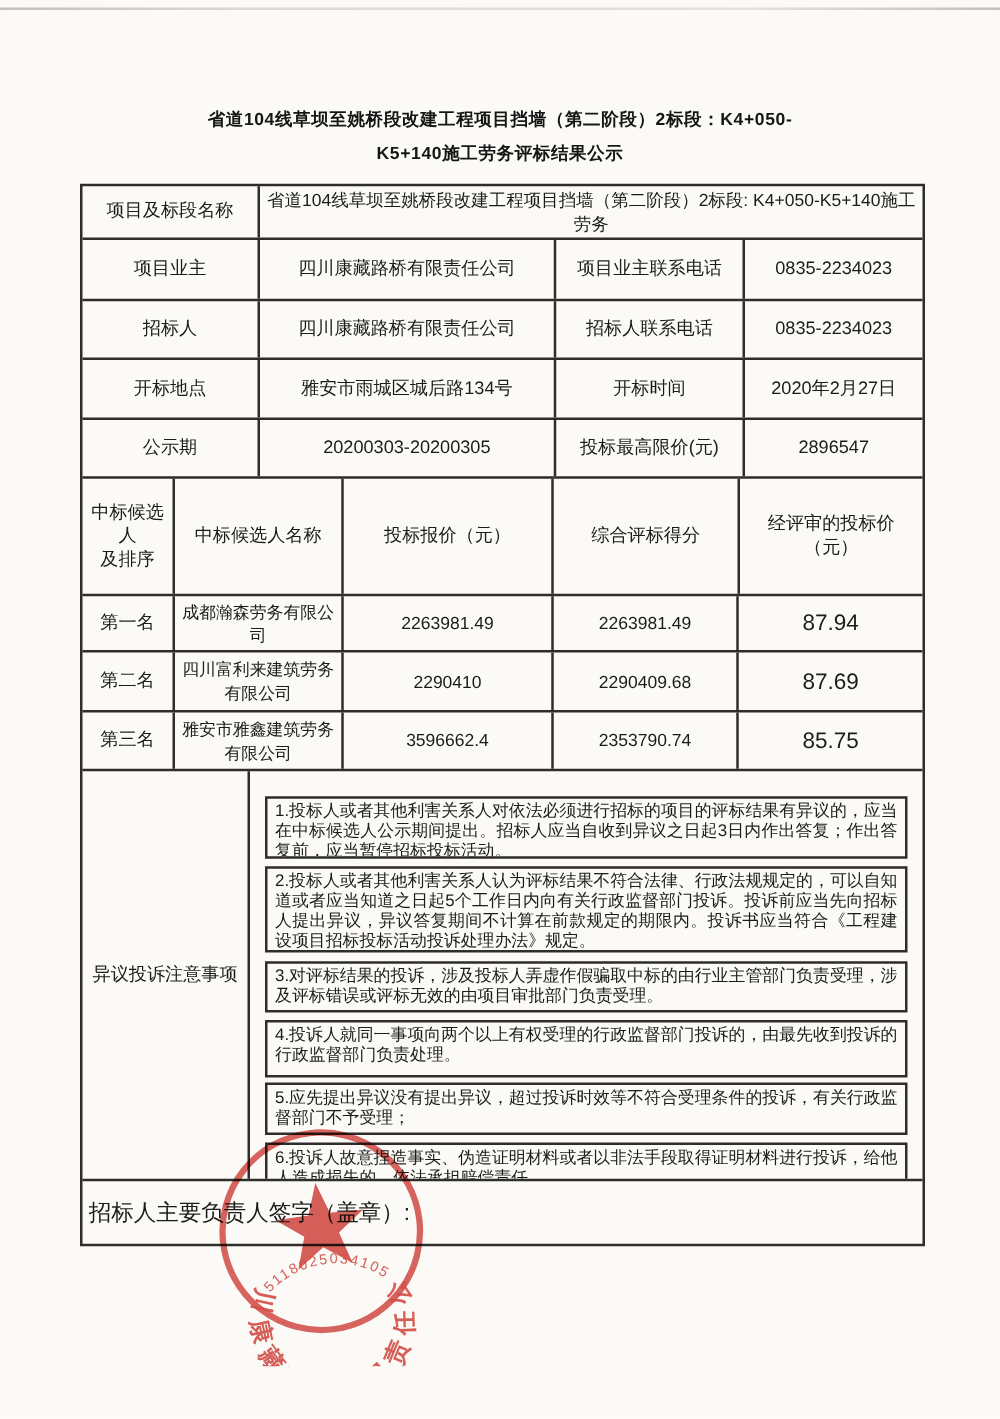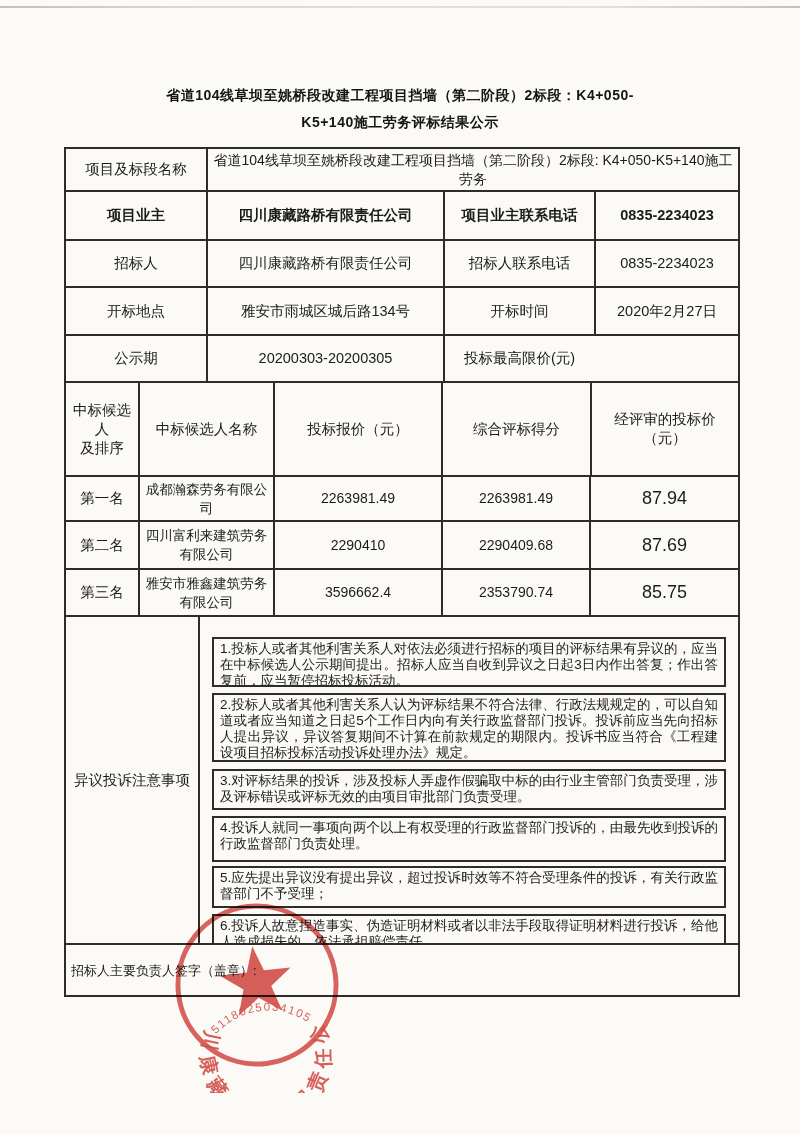--- a/index.html
+++ b/index.html
@@ -47,41 +47,41 @@
   .w-lbl{width:140px;flex:none;}
   .w-val{width:237px;flex:none;}
   .w-lbl2{width:151px;flex:none;}
   
   .c1{width:72px;flex:none;font-size:14.5px;white-space:pre-line;}
   .c2{width:135px;flex:none;font-size:13.5px;}
   .c3{width:168px;flex:none;font-size:14px;}
   .c4{width:148px;flex:none;font-size:14px;}
   .c5{flex:1;font-size:18px;}
   
-  .h41{height:41px;} .h49{height:49px;font-weight:bold;} .h47{height:47px;} .h48{height:48px;}
+  .h41{height:41px;} .h49{height:49px;} .h47{height:47px;} .h48{height:48px;}
   .h94{height:94px;} .h45{height:45px;} .h328{height:328px;} .h52{height:52px;}
   
   .notice-label{width:132px;flex:none;font-size:14.5px;}
   .notice-panel{
     flex:1;border-left:2px solid var(--bc);
     display:flex;flex-direction:column;align-items:stretch;
     padding:12px;overflow:hidden;
   }
   .notice-item{
     border:2px solid var(--bc);
     font-size:13.5px;line-height:16px;text-align:justify;
     padding:2px 6px 1px 6px;overflow:hidden;flex:none;
   }
   .ni1{margin-top:8px;height:50px;}
   .ni2{margin-top:6px;height:69px;}
   .ni3{margin-top:7px;height:41px;}
   .ni4{margin-top:6px;height:46px;}
   .ni5{margin-top:4px;height:42px;}
   .ni6{margin-top:6px;height:43px;}
-  .signature-cell{font-size:13px;padding-left:5px;}
+  .signature-cell{font-size:18px;padding-left:5px;}
   
   .seal{
     position:absolute;left:149px;top:877px;width:216px;height:216px;
     mix-blend-mode:multiply;opacity:.92;pointer-events:none;
   }
 </style>
 </head>
 <body>
 
 <div class="page">
@@ -111,20 +111,21 @@
     <div class="row h48">
       <div class="cell w-lbl">开标地点</div>
       <div class="cell w-val">雅安市雨城区城后路134号</div>
       <div class="cell w-lbl2">开标时间</div>
       <div class="cell flex1">2020年2月27日</div>
     </div>
     <div class="row h47">
       <div class="cell w-lbl">公示期</div>
       <div class="cell w-val">20200303-20200305</div>
       <div class="cell w-lbl2">投标最高限价(元)</div>
+      <div class="cell flex1">2896547</div>
     </div>
 
     <div class="row h94">
       <div class="cell c1">中标候选人
 及排序</div>
       <div class="cell c2" style="font-size:14.5px">中标候选人名称</div>
       <div class="cell c3" style="font-size:14.5px">投标报价（元）</div>
       <div class="cell c5" style="font-size:14.5px">综合评标得分</div>
       <div class="cell c4" style="font-size:14.5px">经评审的投标价（元）</div>
     </div>

